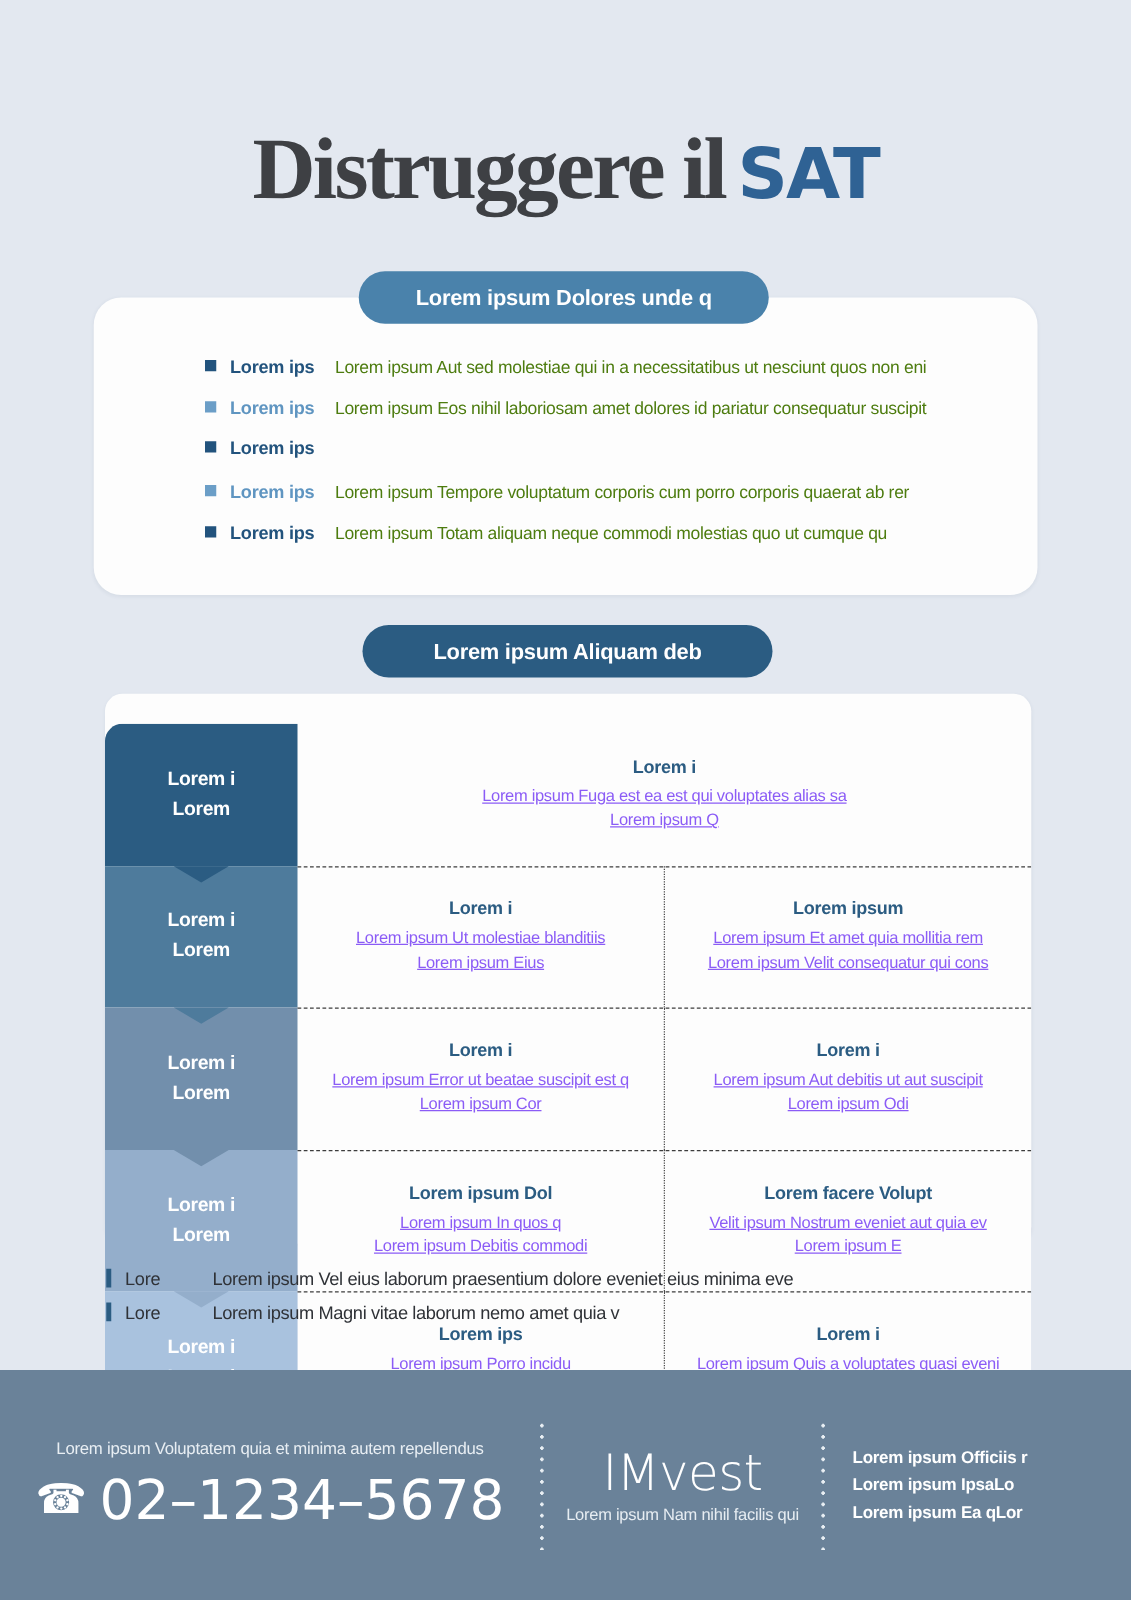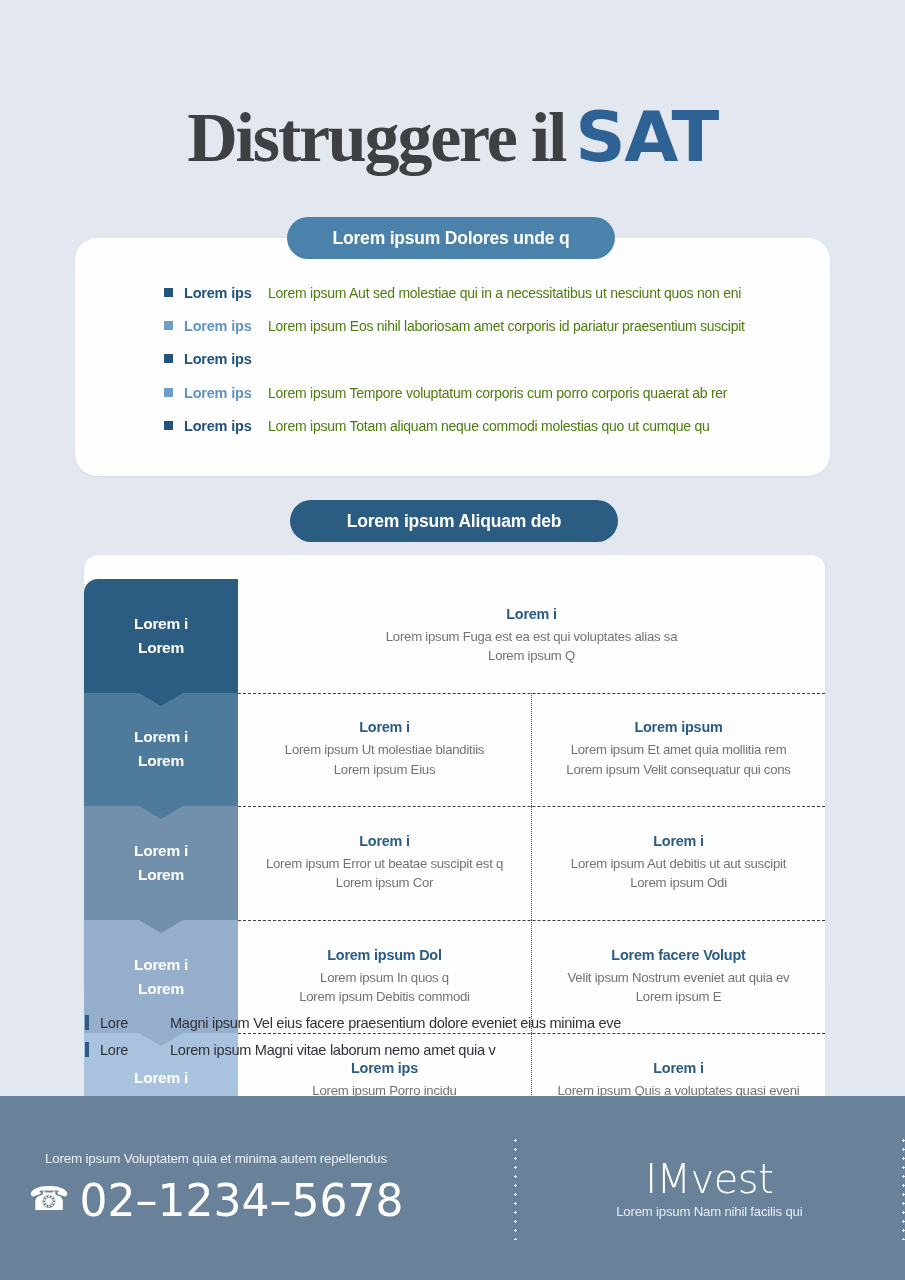--- a/index.html
+++ b/index.html
@@ -25,21 +25,21 @@
     white-space: nowrap;
   }
   .title-main {
     font-size: 70px;
     font-weight: 800;
     letter-spacing: -2.2px;
     color: #3e4044;
     font-family: Liberation Serif, serif;
   }
   .title-accent {
-    font-size: 70px;
+    font-size: 56px;
     font-weight: 800;
     letter-spacing: -1.5px;
     color: #2f6294;
     font-family: "DejaVu Sans", sans-serif;
     margin-left: 10px;
   }
 
   
   .pill {
     position: absolute;
@@ -199,23 +199,24 @@
   }
   .tcell-title {
     font-size: 14.4px;
     font-weight: 700;
     color: #2b5c82;
     margin-bottom: 5px;
     letter-spacing: -0.2px;
   }
   .tcell-line {
     font-size: 13.2px;
-    color: #737373;
+    color: #8b5cf6;
     line-height: 1.48;
     letter-spacing: -0.25px;
+    text-decoration: underline;
   }
 
   
   .notes {
     position: absolute;
     top: 1013px;
     left: 85px;
     width: 700px;
   }
   .note-row {
@@ -342,21 +343,21 @@
 
 <div class="bullet-list">
   <div class="bullet-row tone-dark">
     <span class="bullet-sq"></span>
     <span class="bullet-label">Lorem ips</span>
     <span class="bullet-text">Lorem ipsum Aut sed molestiae qui in a necessitatibus ut nesciunt quos non eni</span>
   </div>
   <div class="bullet-row tone-light">
     <span class="bullet-sq"></span>
     <span class="bullet-label">Lorem ips</span>
-    <span class="bullet-text">Lorem ipsum Eos nihil laboriosam amet corporis id pariatur praesentium suscipit</span>
+    <span class="bullet-text">Lorem ipsum Eos nihil laboriosam amet dolores id pariatur consequatur suscipit</span>
   </div>
   <div class="bullet-row tone-dark">
     <span class="bullet-sq"></span>
     <span class="bullet-label">Lorem ips</span>
   </div>
   <div class="bullet-row tone-light">
     <span class="bullet-sq"></span>
     <span class="bullet-label">Lorem ips</span>
     <span class="bullet-text">Lorem ipsum Tempore voluptatum corporis cum porro corporis quaerat ab rer</span>
   </div>
@@ -471,21 +472,21 @@
       </div>
     </div>
 
   </div>
 </div>
 
 <div class="notes">
   <div class="note-row">
     <span class="note-bar"></span>
     <span class="note-label">Lore</span>
-    <span class="note-text">Magni ipsum Vel eius facere praesentium dolore eveniet eius minima eve</span>
+    <span class="note-text">Lorem ipsum Vel eius laborum praesentium dolore eveniet eius minima eve</span>
   </div>
   <div class="note-row">
     <span class="note-bar"></span>
     <span class="note-label">Lore</span>
     <span class="note-text">Lorem ipsum Magni vitae laborum nemo amet quia v</span>
   </div>
 </div>
 
 <div class="footer" style="background: rgb(106, 130, 153);">
   <div class="f-left">
@@ -498,13 +499,18 @@
 
   <div class="f-divider"></div>
 
   <div class="f-mid">
     <div class="f-logo">IMvest</div>
     <div class="f-logo-sub">Lorem ipsum Nam nihil facilis qui</div>
   </div>
 
   <div class="f-divider"></div>
 
+  <div class="f-right">
+    <div class="f-right-line">Lorem ipsum Officiis r</div>
+    <div class="f-right-line">Lorem ipsum IpsaLo</div>
+    <div class="f-right-line">Lorem ipsum Ea qLor</div>
+  </div>
 </div>
 
 </body></html>

